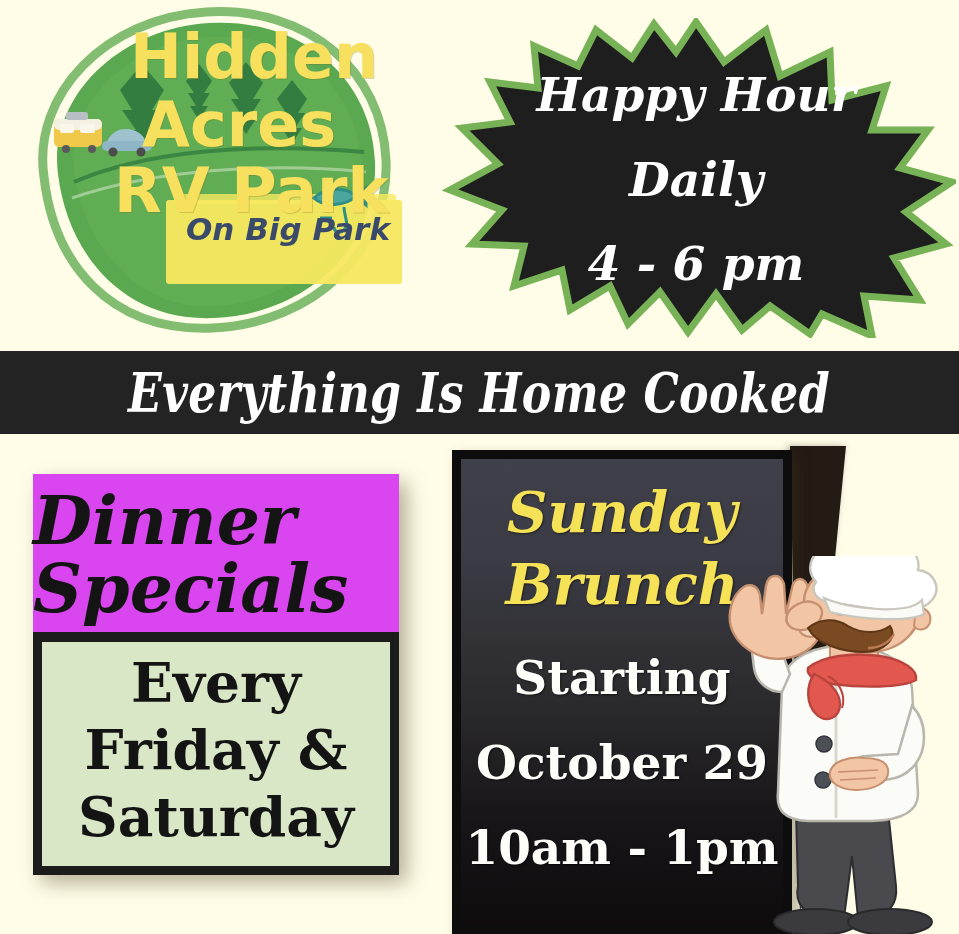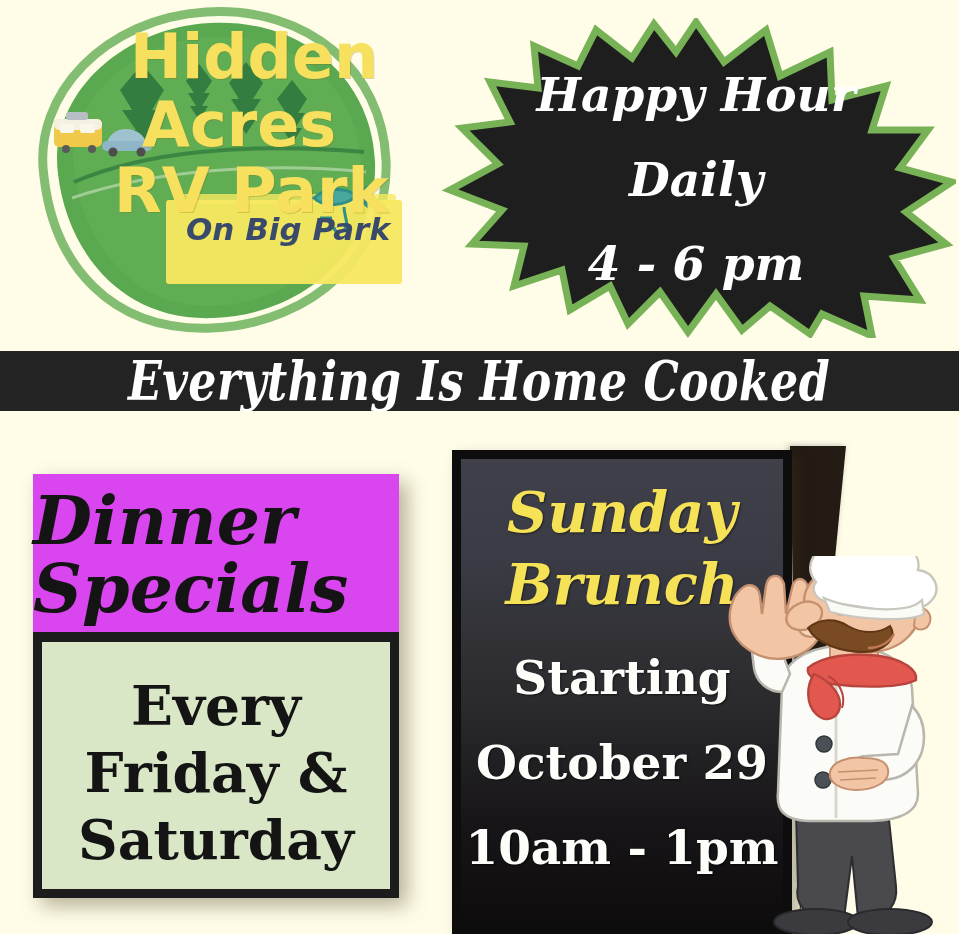--- a/index.html
+++ b/index.html
@@ -79,21 +79,21 @@
     box-sizing: border-box;
     pointer-events: none;
     gap: 32px;
   }
   #starburst-text span { display: block; }
 
   
   #banner {
     position: absolute;
     left: 0; top: 351px;
-    width: 959px; height: 60px;
+    width: 959px; height: 83px;
     background: #232323;
     display: flex;
     align-items: center;
     justify-content: center;
   }
   #banner-text {
     color: #ffffff;
     font-family: "DejaVu Serif", serif;
     font-style: italic;
     font-weight: bold;
@@ -121,21 +121,21 @@
     font-style: italic;
     font-weight: bold;
     font-size: 68px;
     line-height: 1.0;
     white-space: nowrap;
   }
   #dinner-days-box {
     background: #d9e7c7;
     border: 9px solid #1c1c1c;
     border-top-width: 10px;
-    padding: 30px 0 16px 0;
+    padding: 7px 0 16px 0;
     text-align: center;
   }
   .dinner-day-line {
     display: block;
     color: #141414;
     font-family: "DejaVu Serif", serif;
     font-weight: bold;
     font-size: 55px;
     line-height: 1.22;
     white-space: nowrap;

